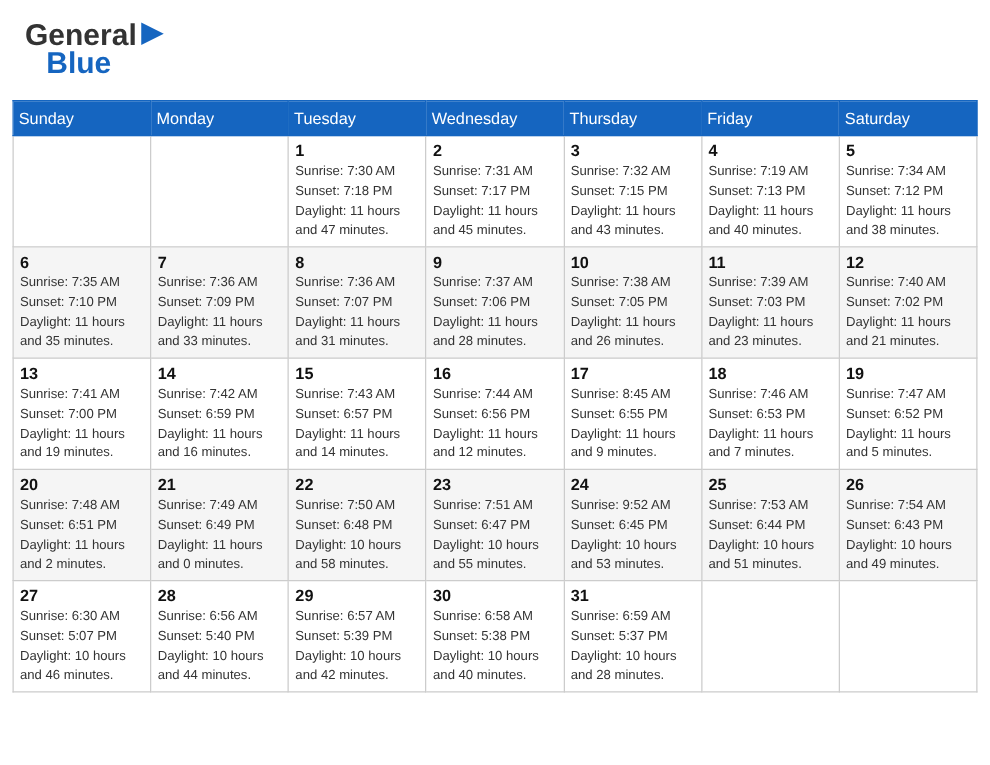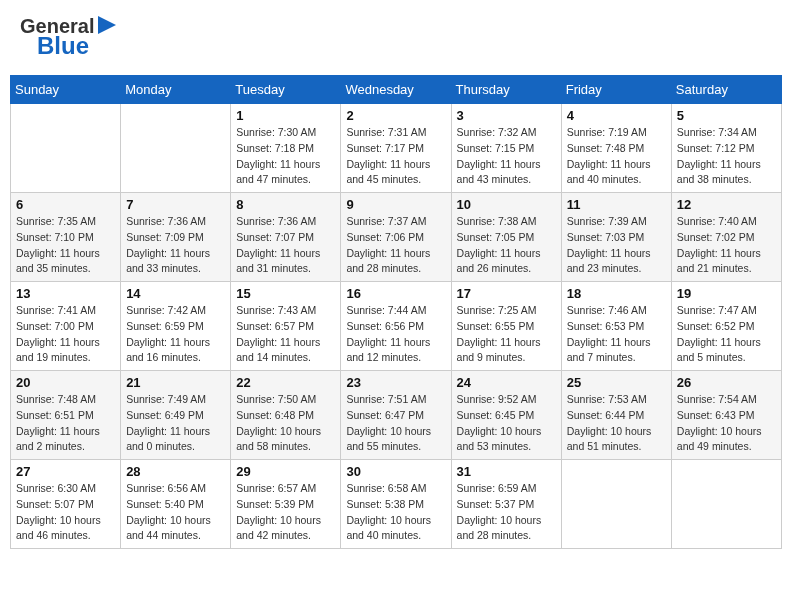--- a/index.html
+++ b/index.html
@@ -80,21 +80,21 @@
     .row-white td { background: #fff; }
     .row-gray td { background: #f0f0f0; }
     .row-white td.empty-cell, .row-gray td.empty-cell { background: #fff; }
   </style>
 </head>
 <body>
 
 <div class="header-section">
   <div class="logo">
     <div style="display:flex; align-items:center;">
-      <span style="font-size:20px; font-weight:bold; color:#333;">General</span>
+      <span style="font-size:24px; font-weight:bold; color:#333;">General</span>
       <svg width="22" height="22" viewBox="0 0 22 22" style="margin-left:2px; margin-top:-4px;">
         <polygon points="2,2 20,11 2,20" fill="#1565c0"></polygon>
       </svg>
     </div>
     <span style="font-size:24px; font-weight:bold; color:#1565c0; margin-top:-6px; margin-left:17px;">Blue</span>
   </div>
   <div class="title-section">
     <div class="month-title"></div>
     <div class="location"></div>
   </div>
@@ -137,21 +137,21 @@
           <div class="day-detail">
             <div>Sunrise: 7:32 AM</div>
             <div>Sunset: 7:15 PM</div>
             <div>Daylight: 11 hours and 43 minutes.</div>
           </div>
         </td>
         <td>
           <div class="day-number">4</div>
           <div class="day-detail">
             <div>Sunrise: 7:19 AM</div>
-            <div>Sunset: 7:48 PM</div>
+            <div>Sunset: 7:13 PM</div>
             <div>Daylight: 11 hours and 40 minutes.</div>
           </div>
         </td>
         <td>
           <div class="day-number">5</div>
           <div class="day-detail">
             <div>Sunrise: 7:34 AM</div>
             <div>Sunset: 7:12 PM</div>
             <div>Daylight: 11 hours and 38 minutes.</div>
           </div>
@@ -244,21 +244,21 @@
           <div class="day-number">16</div>
           <div class="day-detail">
             <div>Sunrise: 7:44 AM</div>
             <div>Sunset: 6:56 PM</div>
             <div>Daylight: 11 hours and 12 minutes.</div>
           </div>
         </td>
         <td>
           <div class="day-number">17</div>
           <div class="day-detail">
-            <div>Sunrise: 7:25 AM</div>
+            <div>Sunrise: 8:45 AM</div>
             <div>Sunset: 6:55 PM</div>
             <div>Daylight: 11 hours and 9 minutes.</div>
           </div>
         </td>
         <td>
           <div class="day-number">18</div>
           <div class="day-detail">
             <div>Sunrise: 7:46 AM</div>
             <div>Sunset: 6:53 PM</div>
             <div>Daylight: 11 hours and 7 minutes.</div>

